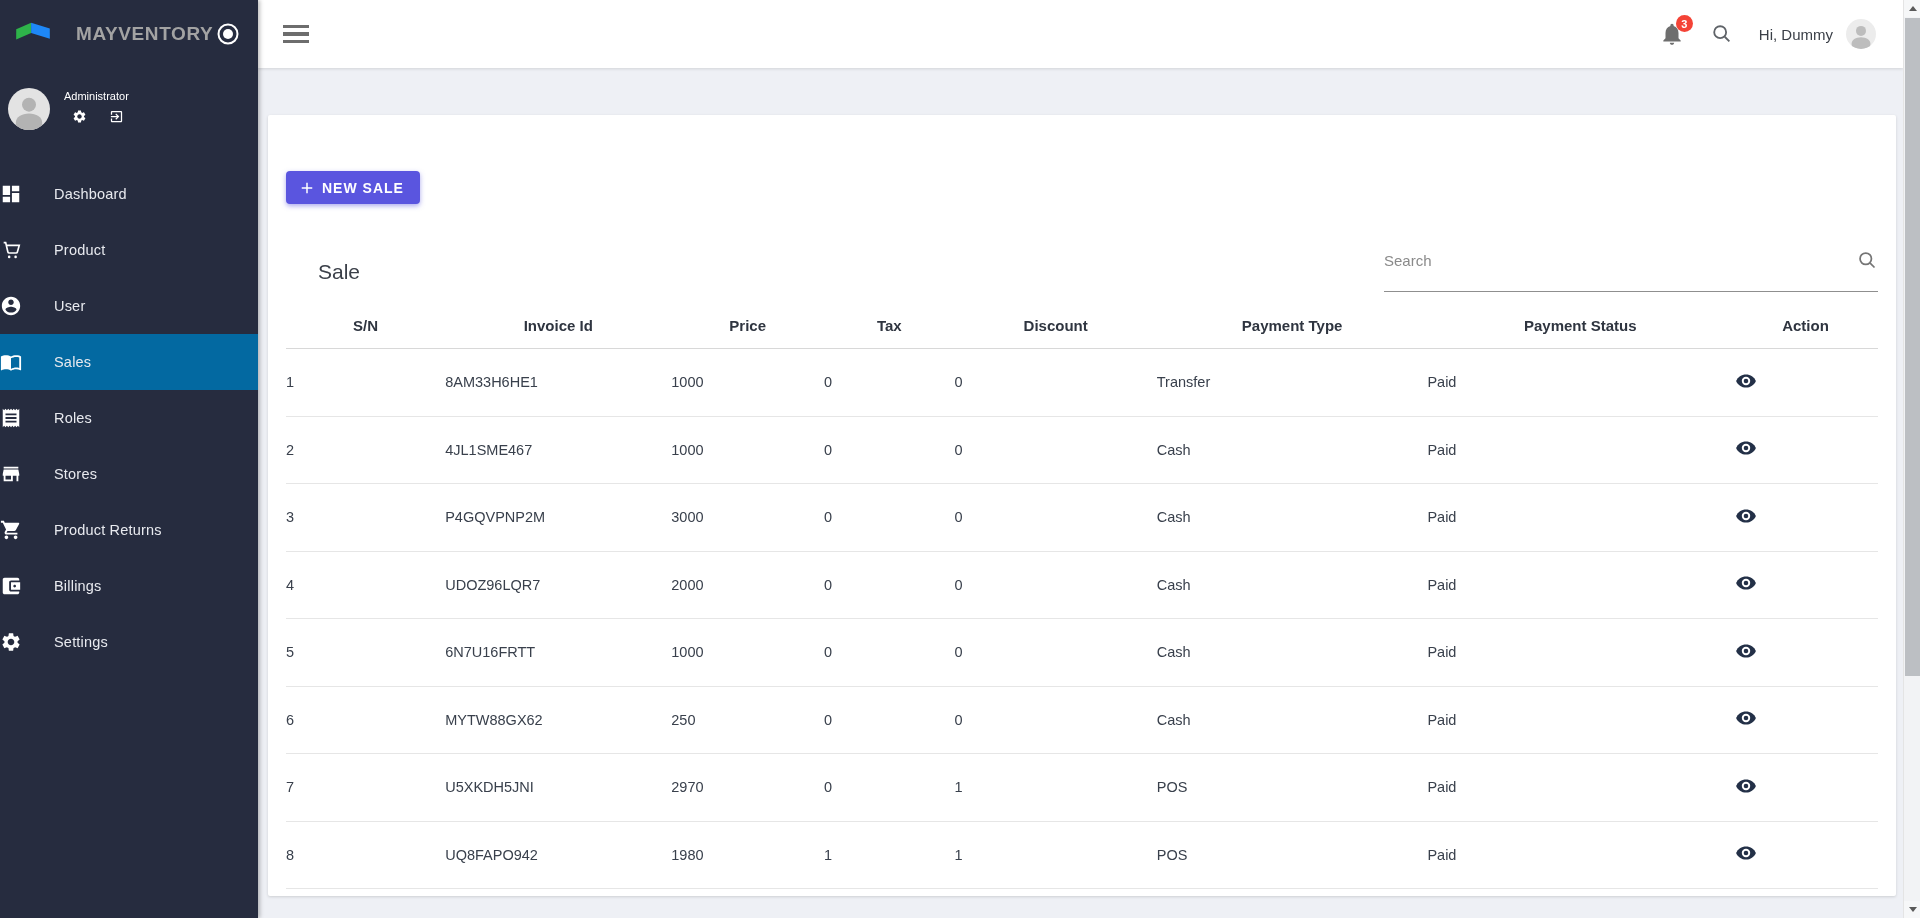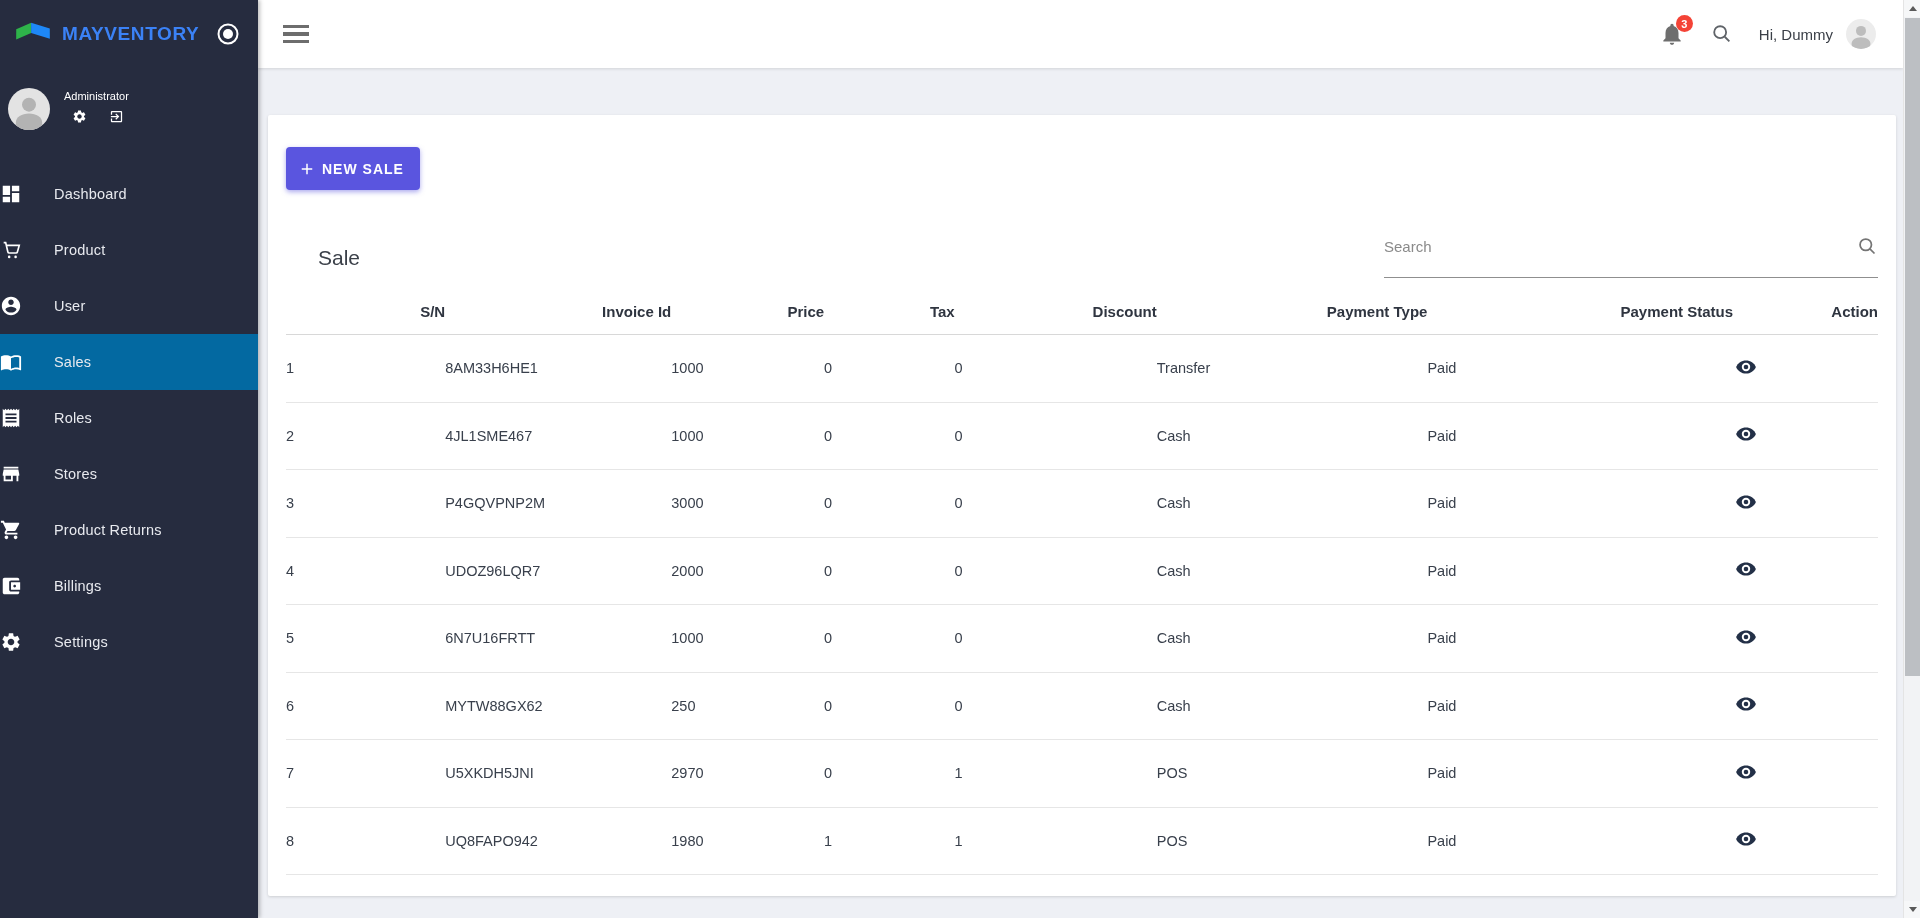--- a/index.html
+++ b/index.html
@@ -4,21 +4,21 @@
 <style>
   * { margin:0; padding:0; box-sizing:border-box; }
   html,body { width:1920px; height:918px; overflow:hidden; font-family:"Liberation Sans", sans-serif; }
   .app { display:flex; width:1920px; height:918px; background:#eef0f5; position:relative; }
 
   
   .sidebar { width:258px; min-width:258px; height:918px; background:#262c3f; color:#fff; z-index:3;
              box-shadow:2px 0 4px rgba(0,0,0,.25); }
   .brand-bar { height:68px; display:flex; align-items:center; padding-left:14px; position:relative; }
   .brand-logo { width:38px; height:28px; }
-  .brand-name { color:#3b82f6; font-size:19px; font-weight:700; letter-spacing:.6px; margin-left:10px; }
+  .brand-name { color:#a3a3a3; font-size:19px; font-weight:700; letter-spacing:.6px; margin-left:24px; }
   .brand-toggle { position:absolute; right:18px; top:22px; width:24px; height:24px; cursor:pointer; }
 
   .user-panel { display:flex; padding:20px 0 0 8px; height:88px; }
   .side-avatar { width:42px; height:42px; border-radius:50%; background:#e3e3e3; overflow:hidden; flex:none; }
   .user-meta { margin-left:14px; padding-top:2px; }
   .user-role { font-size:11px; color:#ffffff; }
   .user-actions { display:flex; gap:22px; margin-top:7px; padding-left:8px; }
   .user-actions svg { width:15px; height:15px; fill:#ffffff; cursor:pointer; }
 
   .nav { margin-top:10px; }
@@ -39,35 +39,35 @@
   .bell-wrap svg { width:26px; height:26px; fill:#6e6e6e; }
   .badge { position:absolute; top:-6px; right:-8px; min-width:17px; height:17px; border-radius:50%;
            background:#f44336; color:#fff; font-size:11px; font-weight:700; display:flex; align-items:center; justify-content:center; }
   .top-search { margin-left:26px; width:22px; height:22px; cursor:pointer; }
   .greeting { margin-left:26px; font-size:15px; color:#3a3f47; }
   .top-avatar { margin-left:13px; width:30px; height:30px; border-radius:50%; background:#ececec; overflow:hidden; cursor:pointer; }
 
   .content { flex:1; background:#eef0f5; padding:47px 7px 0 10px; }
   .card { background:#fff; height:781px; border-radius:2px; box-shadow:0 1px 3px rgba(0,0,0,.14); padding:0 18px; overflow:hidden; }
 
-  .new-sale-btn { margin-top:32px; height:43px; padding:0 16px 0 12px; display:inline-flex; align-items:center; gap:6px;
+  .new-sale-btn { margin-top:56px; height:33px; padding:0 16px 0 12px; display:inline-flex; align-items:center; gap:6px;
                   background:#5a55df; color:#fff; border:none; border-radius:4px; cursor:pointer;
                   font-family:"Liberation Sans",sans-serif; font-size:14px; font-weight:700; letter-spacing:1px;
                   box-shadow:0 2px 5px rgba(90,85,223,.5); }
   .new-sale-btn svg { width:18px; height:18px; fill:#fff; }
 
   .title-row { margin-top:46px; display:flex; justify-content:space-between; align-items:flex-end; }
   .page-title { font-size:21px; font-weight:500; color:#3b4049; padding-bottom:8px;margin-left:32px; }
   .search-field { width:494px; display:flex; align-items:center; border-bottom:1px solid #8f8f8f; padding-bottom:20px; }
   .search-field input { flex:1; border:none; outline:none; font-family:"Liberation Sans",sans-serif; font-size:15px; color:#333; background:transparent; }
   .search-field input::placeholder { color:#8a8a8a; }
   .search-field svg { width:21px; height:21px; flex:none; }
 
   table.sales { width:100%; border-collapse:collapse; margin-top:17px; table-layout:fixed; }
-  .sales th { text-align:right; font-size:15px; font-weight:700; color:#2f3540; padding:8px 0 14px 0; border-bottom:1px solid #d8d8d8; }
+  .sales th { text-align:center; font-size:15px; font-weight:700; color:#2f3540; padding:8px 0 14px 0; border-bottom:1px solid #d8d8d8; }
   .sales td { height:67.5px; font-size:14.5px; color:#39404c; border-bottom:1px solid #e6e6e6; }
   .eye-btn { background:none; border:none; padding:0; margin-left:2px; cursor:pointer; line-height:0; }
   .eye-btn svg { width:22px; height:22px; fill:#233047; }
 
   
   .scrollbar { position:absolute; top:0; right:0; width:17px; height:918px; background:#f2f3f5; z-index:5; border-left:1px solid #e4e4e4; }
   .sb-btn { position:absolute; left:0; width:17px; height:17px; background:#f6f7f8; display:flex; align-items:center; justify-content:center; cursor:pointer; }
   .sb-up { top:0; } .sb-down { bottom:0; }
   .tri-up { width:0; height:0; border-left:4px solid transparent; border-right:4px solid transparent; border-bottom:5px solid #5a5a5a; }
   .tri-down { width:0; height:0; border-left:4px solid transparent; border-right:4px solid transparent; border-top:5px solid #5a5a5a; }

